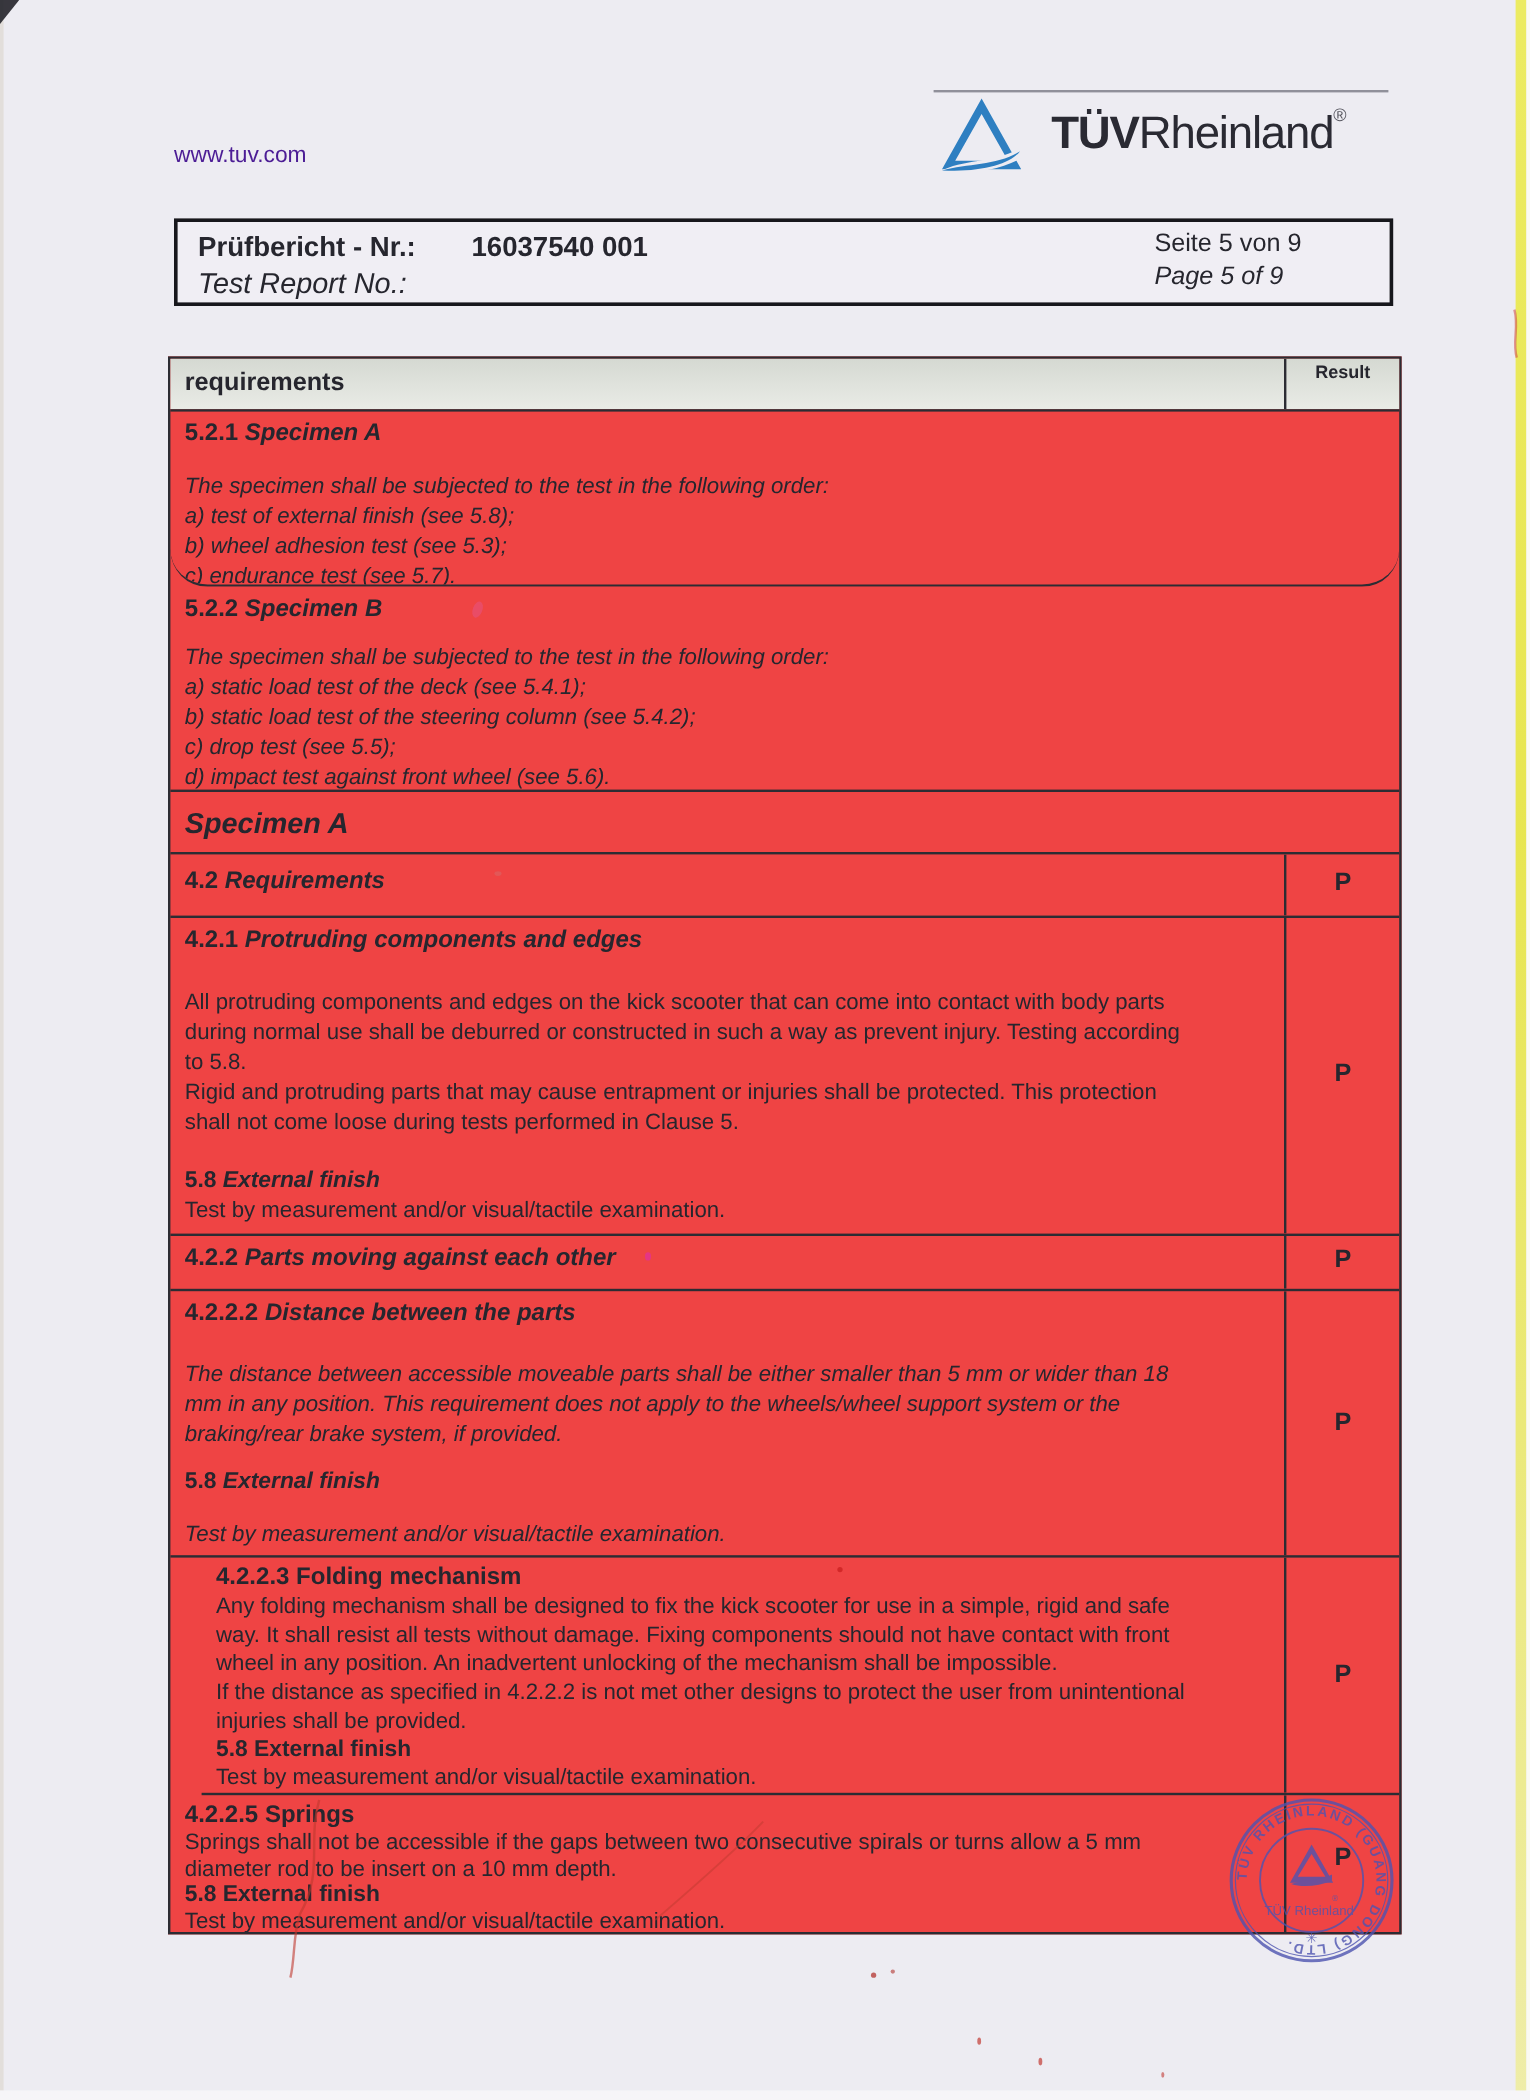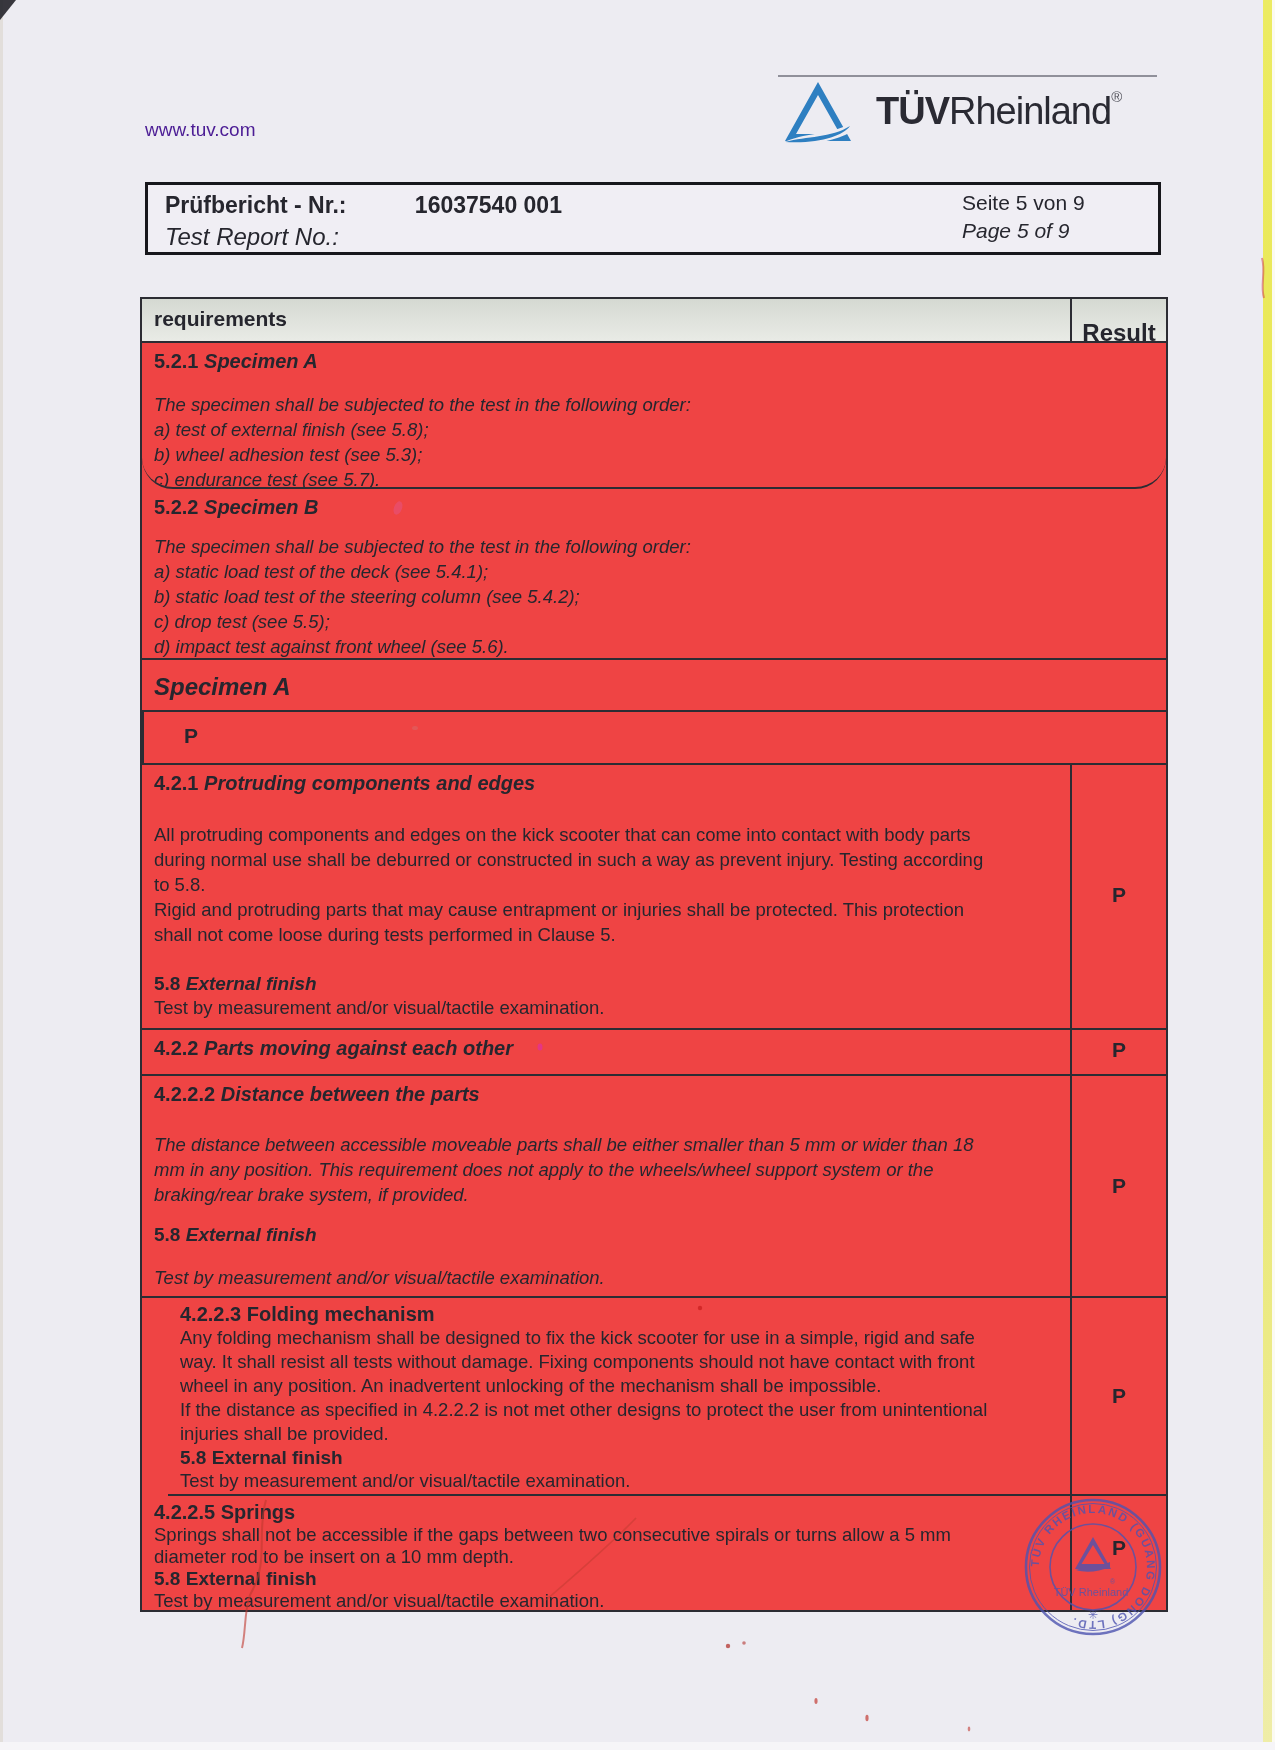--- a/index.html
+++ b/index.html
@@ -9,35 +9,35 @@
   .site-url{position:absolute;left:145px;top:119px;font-size:19px;color:#4c1d95;}
   .logo-rule{position:absolute;left:778px;top:75px;width:379px;height:2px;background:#90909a;}
   .logo-box{position:absolute;left:781px;top:80px;width:380px;height:72px;}
   .logo-text{position:absolute;left:95px;top:8px;font-size:38px;letter-spacing:-1px;color:#2a2a33;white-space:nowrap;}
   .logo-text .b{font-weight:bold;}
   .logo-text .reg{font-size:15px;vertical-align:22px;letter-spacing:0;color:#55555e;}
   
   .rep-box{position:absolute;left:145px;top:182px;width:1016px;height:73px;border:3px solid #17171c;
            background:#f0eef4;box-sizing:border-box;}
   .rep-line1{position:absolute;left:17px;top:7px;font-size:23px;font-weight:bold;white-space:nowrap;}
-  .rep-num{margin-left:62px;}
+  .rep-num{margin-left:40px;}
   .rep-line2{position:absolute;left:17px;top:38px;font-size:24px;font-style:italic;text-align:right;}
   .rep-page-de{position:absolute;left:814px;top:6px;font-size:21px;}
   .rep-page-en{position:absolute;left:814px;top:34px;font-size:21px;font-style:italic;}
   
   .tbl{position:absolute;left:140px;top:297px;width:1028px;height:1315px;border:2px solid #2c2c33;
        box-sizing:border-box;background:#ef4444;}
   .row{display:flex;border-bottom:2px solid #2c2c33;overflow:hidden;box-sizing:border-box;}
   .row.last{border-bottom:none;}
   .rq{flex:1;padding:5px 12px 0 12px;position:relative;overflow:hidden;}
   .rs{width:94px;border-left:2px solid #2c2c33;text-align:center;flex-shrink:0;}
   .pv{font-size:21px;font-weight:bold;}
   .hd{height:44px;background:linear-gradient(180deg,#d5d9d2,#e9ebe6);}
   .hd .rq{padding-top:8px;font-size:21px;font-weight:bold;}
-  .hd .rs{padding-top:20px;font-size:24px;font-weight:bold;}
+  .hd .rs{padding-top:3px;font-size:15px;font-weight:bold;}
   .t{font-size:20px;font-weight:bold;padding-top:2px;}
   .t .num{font-style:normal;}
   .t.it .ttl{font-style:italic;}
   .t.up .ttl{font-style:normal;}
   .big{font-size:24px;font-weight:bold;font-style:italic;padding-top:8px;}
   .bd{font-size:18.5px;line-height:25px;max-width:830px;}
   .bd.it{font-style:italic;}
   .sub{font-size:19px;font-weight:bold;}
   .sub .ttl{font-style:italic;}
   .sub.up .ttl{font-style:normal;}
@@ -119,20 +119,23 @@
       </div>
     </div>
 
     <div class="row h52">
       <div class="rq">
         <div class="big">Specimen A</div>
       </div>
     </div>
 
     <div class="row h53">
+      <div class="rq">
+        <div class="t it" style="padding-top:6px"><span class="num">4.2</span> <span class="ttl">Requirements</span></div>
+      </div>
       <div class="rs">
           <div class="pv" style="margin-top:12px">P</div>
         </div>
     </div>
 
     <div class="row h265">
       <div class="rq">
         <div class="t it"><span class="num">4.2.1</span> <span class="ttl">Protruding components and edges</span></div>
         <div class="bd" style="margin-top:27px">
           <div>All protruding components and edges on the kick scooter that can come into contact with body parts during normal use shall be deburred or constructed in such a way as prevent injury. Testing according to 5.8.</div>

